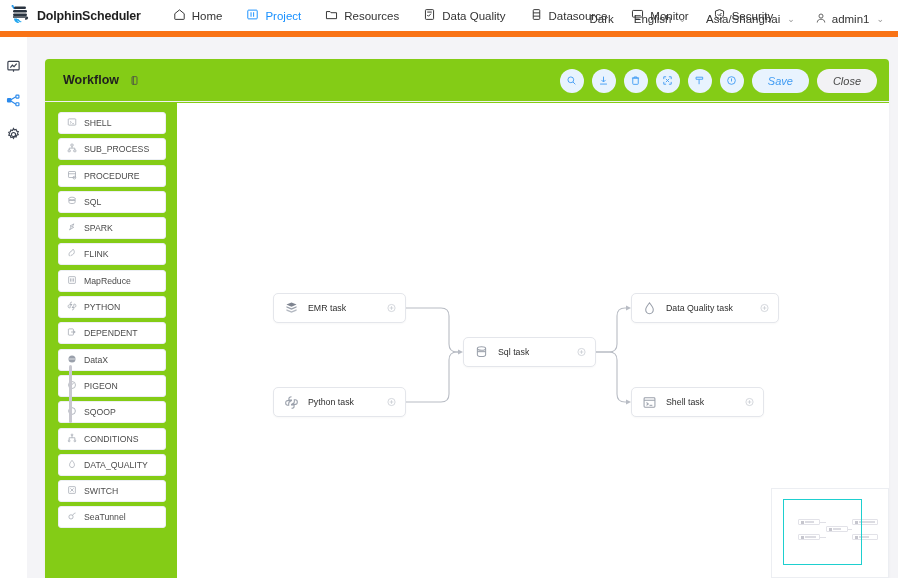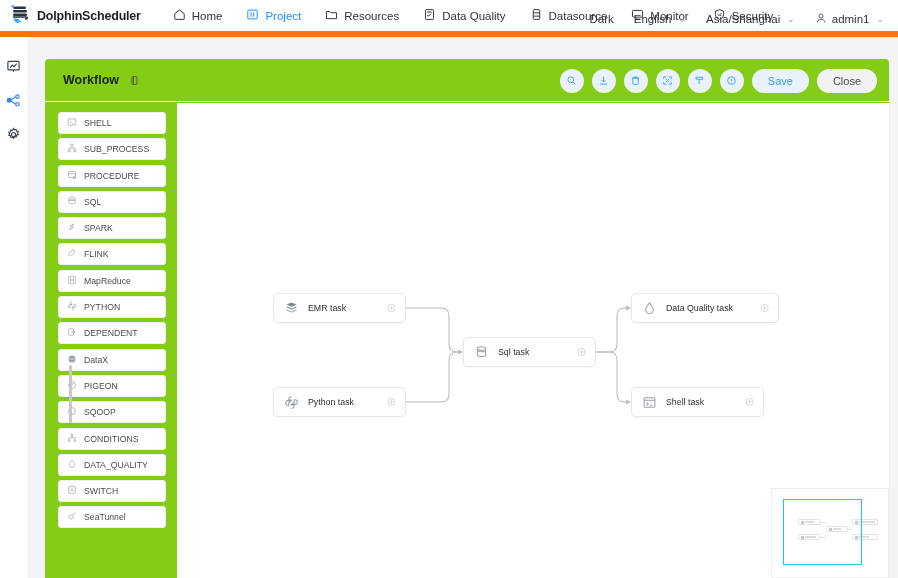--- a/index.html
+++ b/index.html
@@ -81,21 +81,21 @@
   }
   .tbtn {
     width: 24px; height: 24px; border-radius: 50%;
     background: #e8f3fe; color: #49a0f5;
     display: flex; align-items: center; justify-content: center;
     cursor: pointer; border: none;
   }
   .tbtn-text {
     height: 24px; padding: 0 16px; border-radius: 12px;
     display: flex; align-items: center; justify-content: center;
-    font-size: 11px; cursor: pointer; border: none;
+    font-size: 11px; cursor: pointer; border: none; font-style: italic;
   }
   .btn-save { background: #e8f3fe; color: #3f9bf3; font-weight: 500; }
   .btn-close { background: #f2f2f5; color: #4a4a4a; }
 
   
   .tasklist {
     position: absolute; left: 0; top: 44px;
     width: 132px; height: 475px;
     padding: 9px 0 0 13px;
     overflow: hidden;

